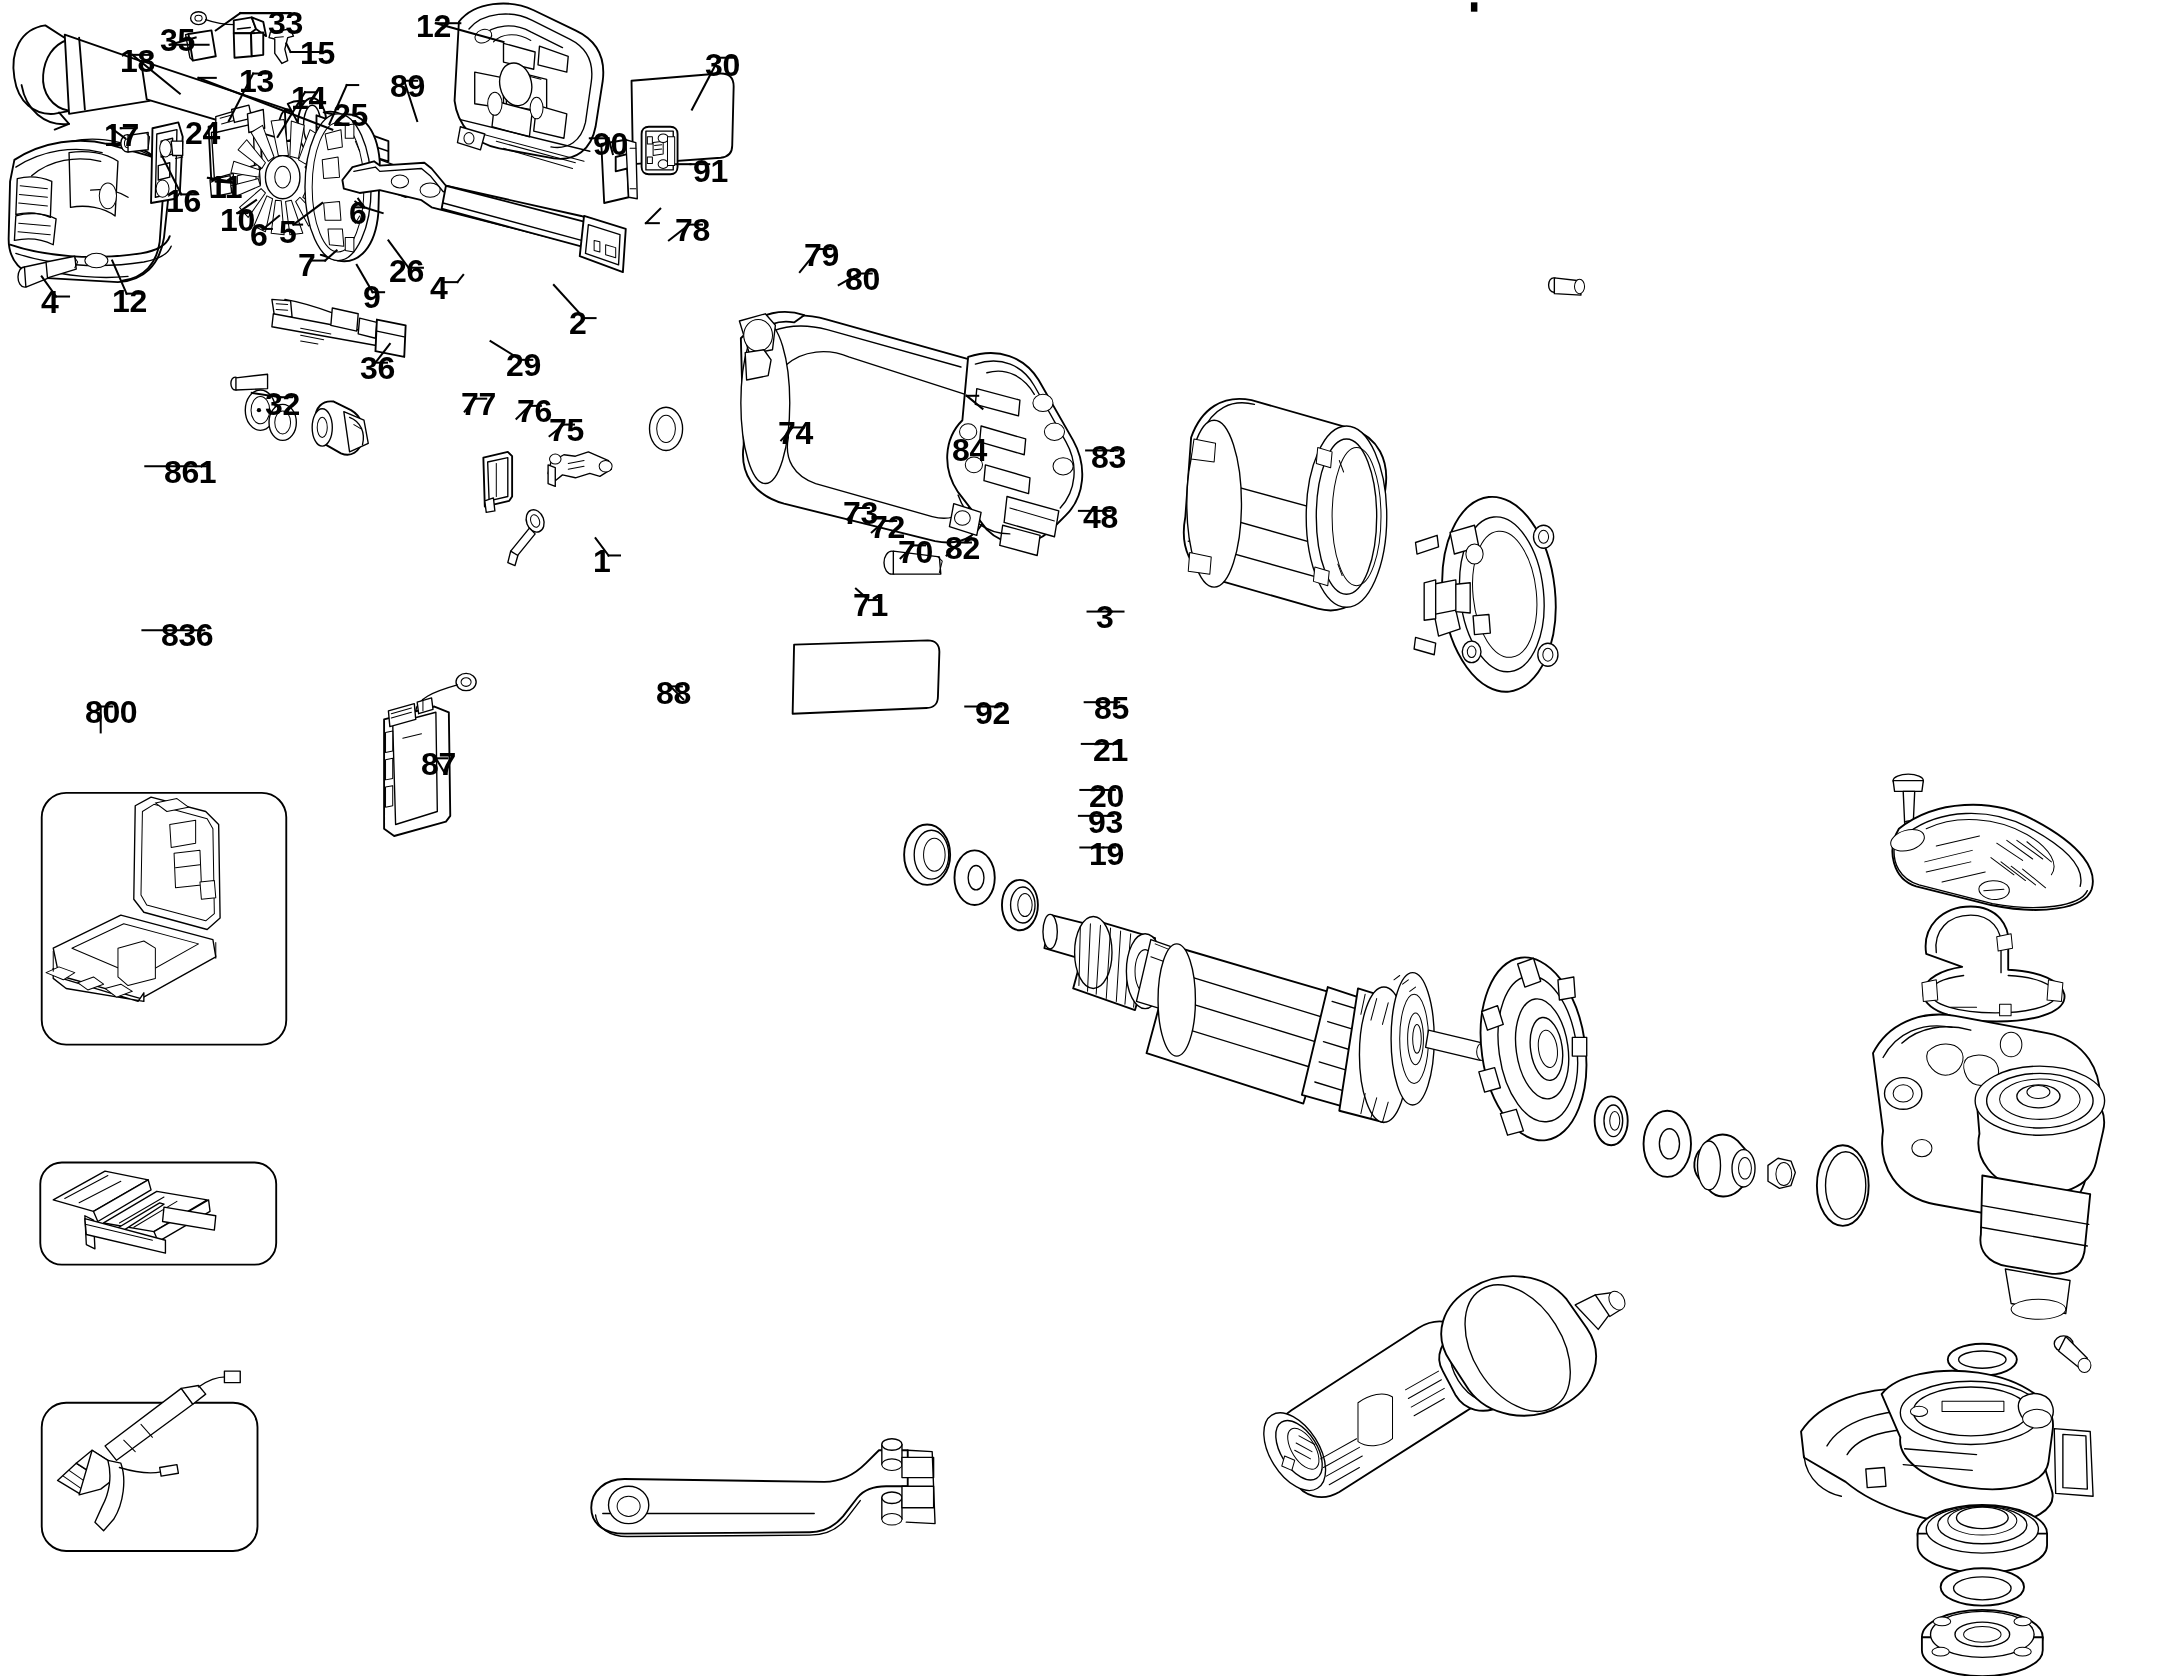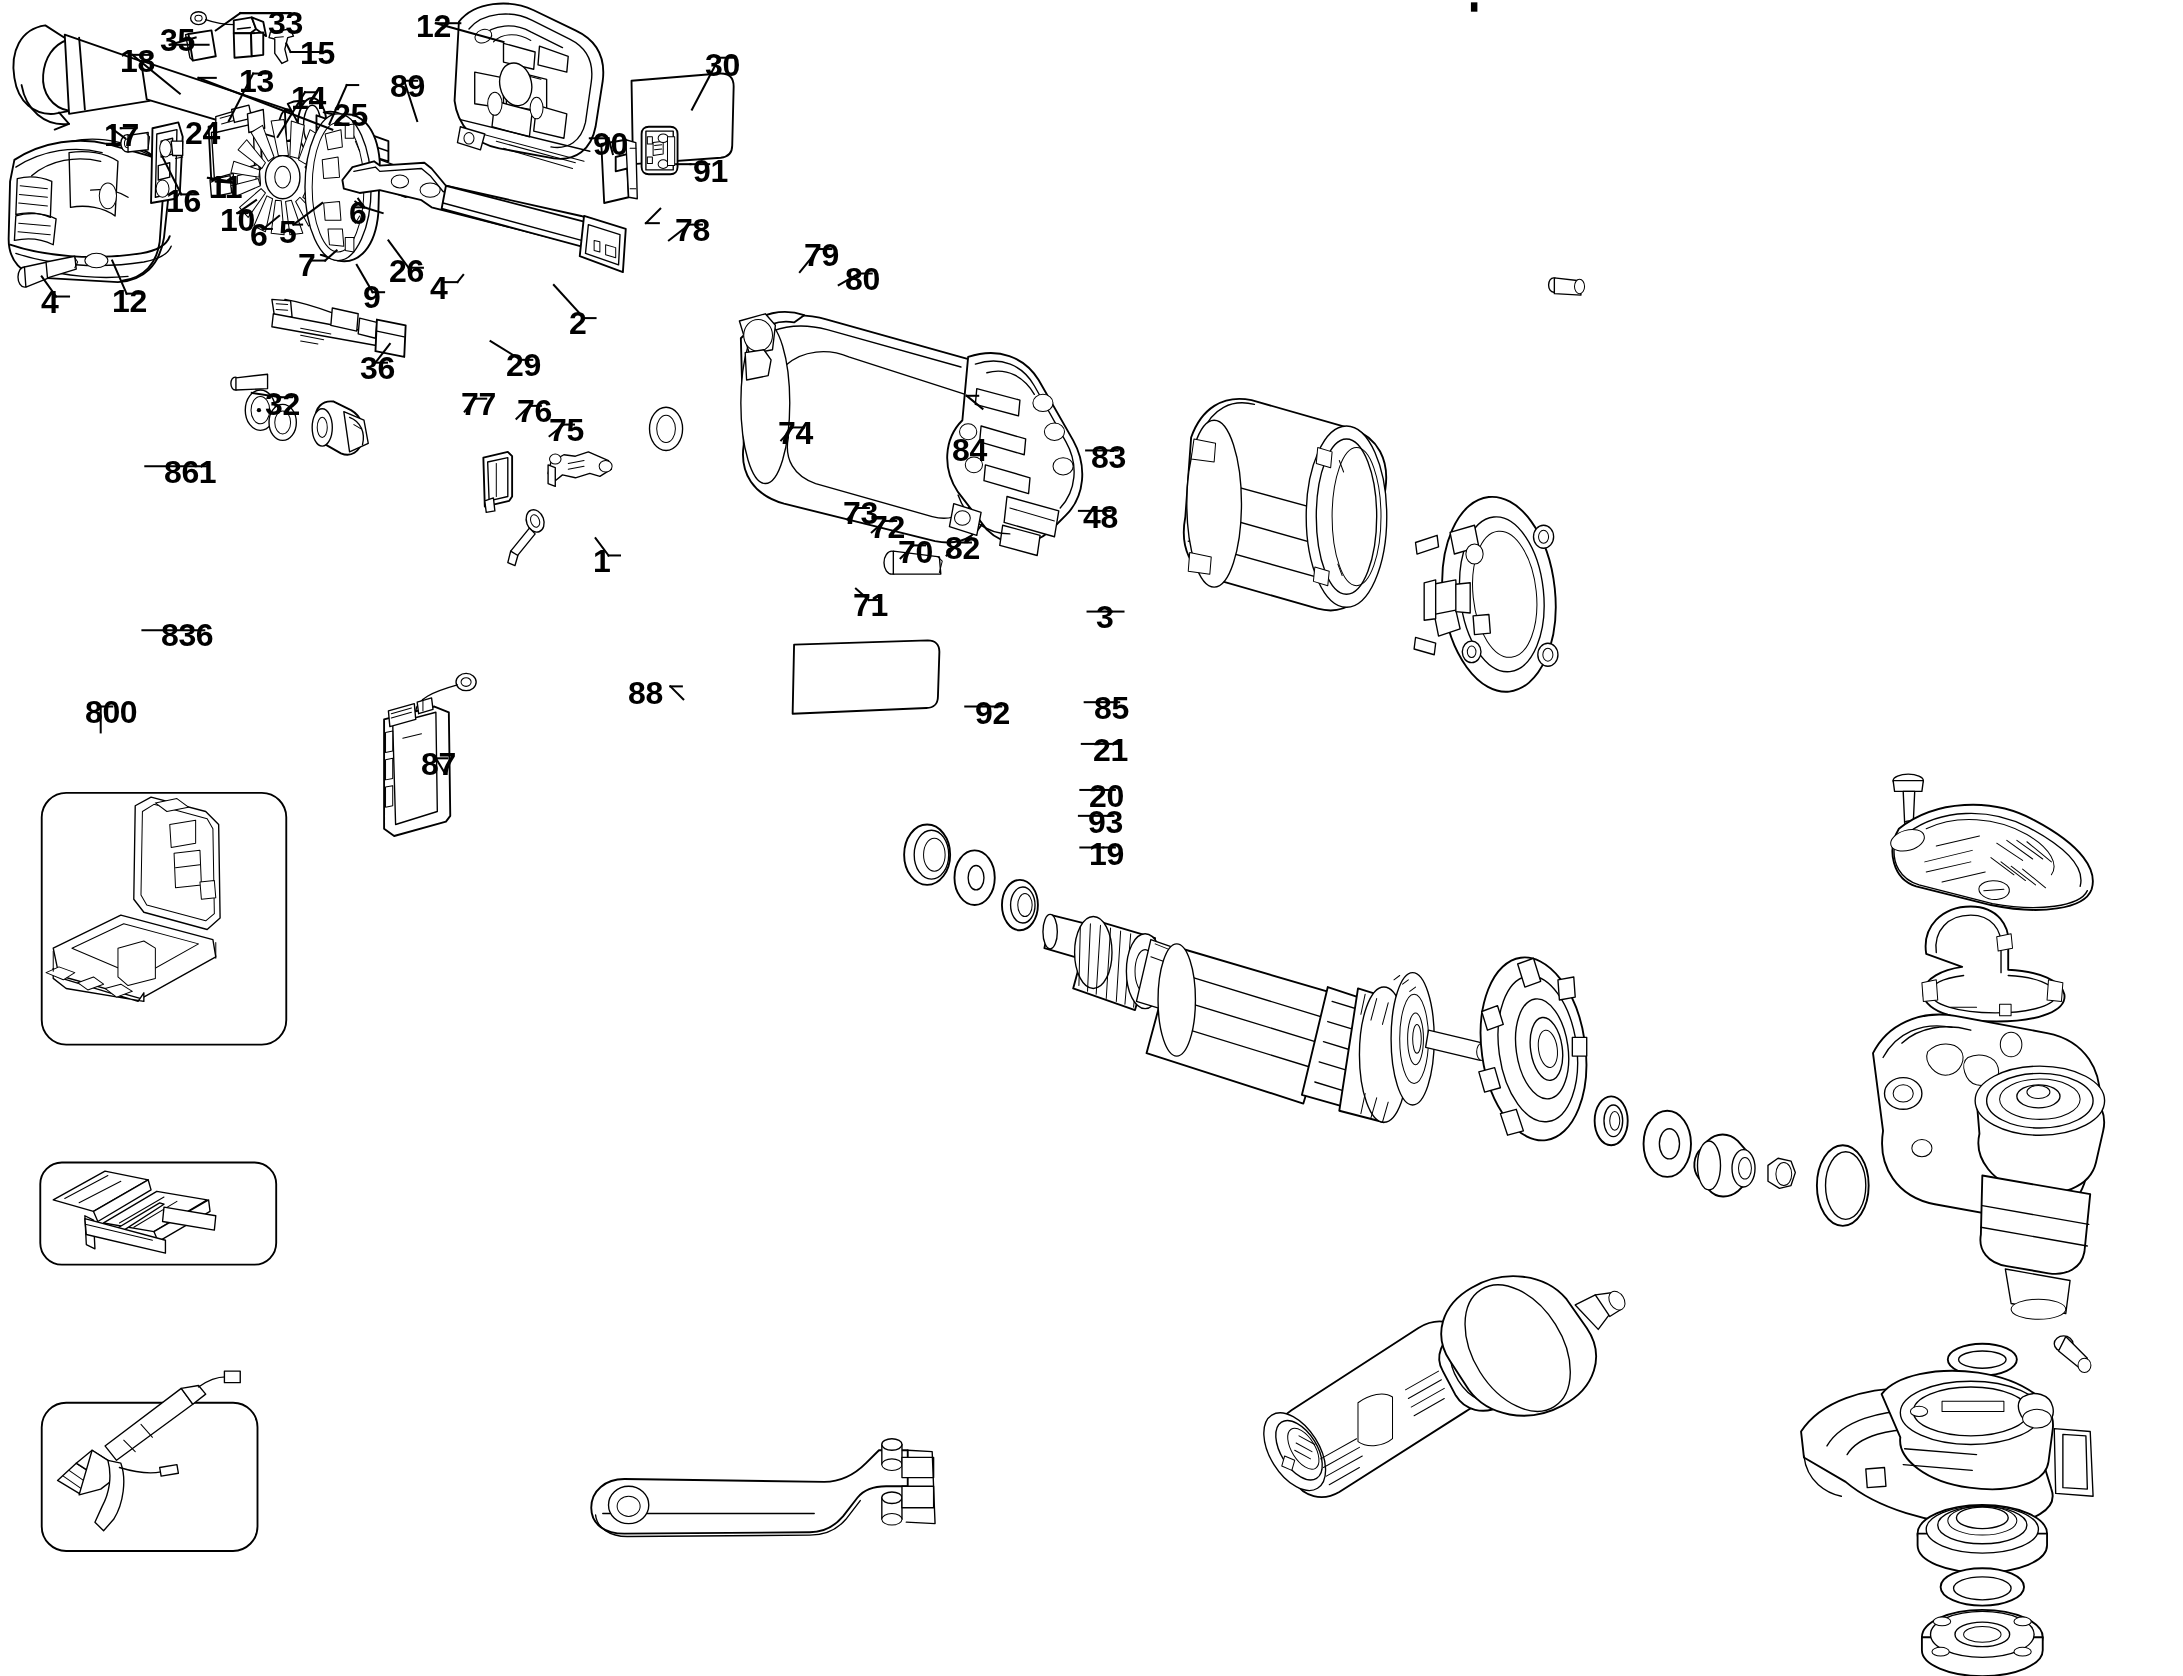--- a/index.html
+++ b/index.html
@@ -947,18 +947,18 @@
       <div class="callout cal-lg" style="left: 952px; top: 386px; margin-top: 48px;">84</div>
       <div class="callout cal-lg" style="left: 1091px; top: 441px;">83</div>
       <div class="callout cal-lg" style="left: 1083px; top: 501px;">48</div>
       <div class="callout cal-lg" style="left: 1096px; top: 601px;">3</div>
       <div class="callout cal-lg" style="left: 975px; top: 697px;">92</div>
       <div class="callout cal-lg" style="left: 1094px; top: 692px;">85</div>
       <div class="callout cal-lg" style="left: 1093px; top: 734px;">21</div>
       <div class="callout cal-lg" style="left: 1089px; top: 780px;">20</div>
       <div class="callout cal-lg" style="left: 1088px; top: 806px;">93</div>
       <div class="callout cal-lg" style="left: 1089px; top: 838px;">19</div>
-      <div class="callout cal-lg" style="left: 628px; top: 677px;">88</div>
+      <div class="callout cal-lg" style="left: 656px; top: 677px;">88</div>
       <div class="callout cal-lg" style="left: 421px; top: 748px;">87</div>
     </div>
 
 </div>
 
 
 </body></html>

